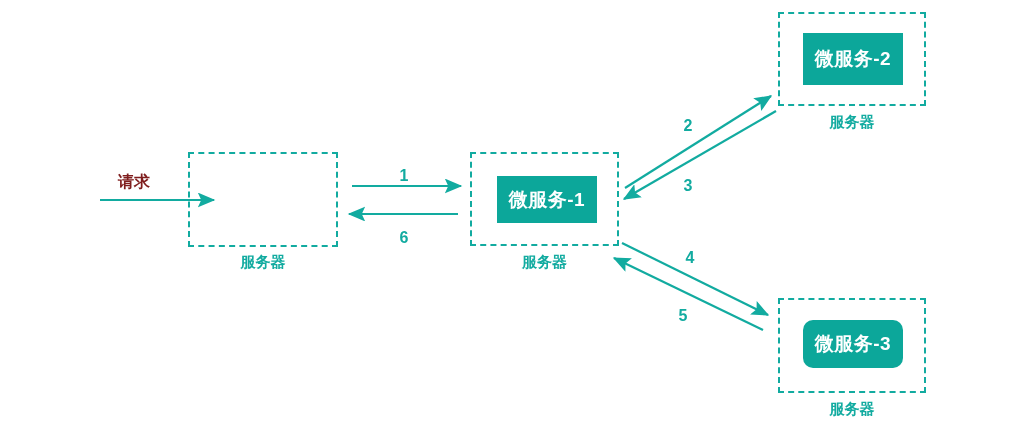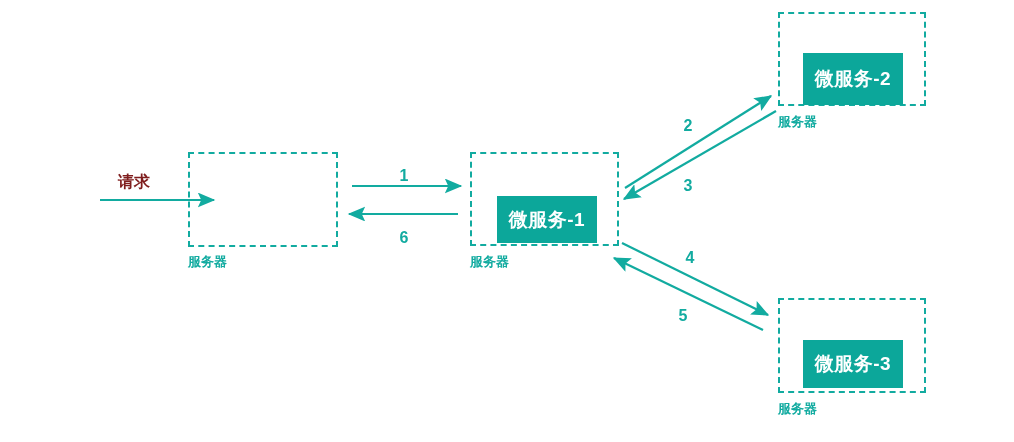--- a/index.html
+++ b/index.html
@@ -34,35 +34,34 @@
     background: transparent;
   }
   
   .node-box {
     position: absolute;
     background: #0CA79A;
     display: flex;
     align-items: center;
     justify-content: center;
     box-sizing: border-box;
-    margin-top: 20px;
   }
   .node-label {
     color: #ffffff;
     font-size: 19px;
     font-weight: bold;
     letter-spacing: 0.5px;
     white-space: nowrap;
   }
   .zone-caption {
     position: absolute;
     color: #12ABA0;
-    font-size: 13px;
+    font-size: 15px;
     font-weight: bold;
-    text-align: left;
+    text-align: center;
     white-space: nowrap;
   }
   .edge-label {
     position: absolute;
     color: #12ABA0;
     font-size: 16px;
     font-weight: bold;
     text-align: center;
     white-space: nowrap;
   }
@@ -112,21 +111,21 @@
   </div>
   <div class="zone-caption" style="left:470px; top:253px; width:149px;">服务器</div>
 
   <div class="server-zone" style="left:778px; top:12px; width:148px; height:94px;"></div>
   <div class="node-box" style="left:803px; top:33px; width:100px; height:52px;">
     <span class="node-label">微服务-2</span>
   </div>
   <div class="zone-caption" style="left:778px; top:113px; width:148px;">服务器</div>
 
   <div class="server-zone" style="left:778px; top:298px; width:148px; height:95px;"></div>
-  <div class="node-box" style="left:803px; top:320px; width:100px; height:48px;">
+  <div class="node-box" style="left:803px; top:320px; width:100px; height:48px;border-radius:10px;">
     <span class="node-label">微服务-3</span>
   </div>
   <div class="zone-caption" style="left:778px; top:400px; width:148px;">服务器</div>
 
   <div class="edge-label" style="left:384px; top:167px; width:40px;">1</div>
 
   <div class="edge-label" style="left:668px; top:117px; width:40px;">2</div>
 
   <div class="edge-label" style="left:668px; top:177px; width:40px;">3</div>
 

